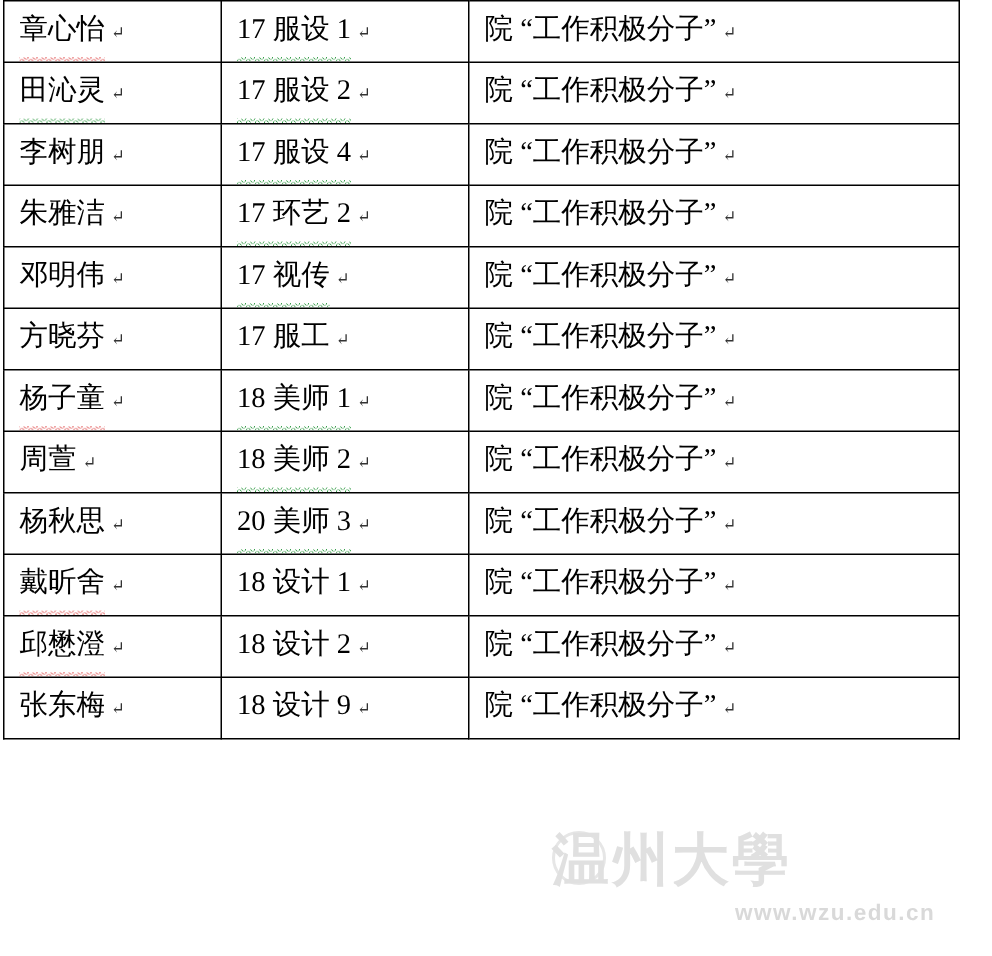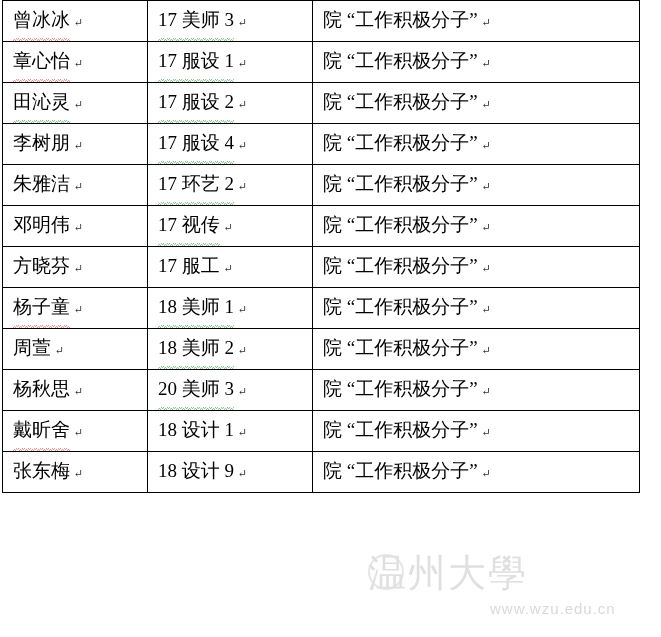--- a/index.html
+++ b/index.html
@@ -19,20 +19,21 @@
   .watermark {
     position: absolute;
     left: 368px;
     top: 548px;
     width: 290px;
     height: 90px;
     pointer-events: none;
     z-index: 0;
     color: #e2e2e2;
     font-family: "Liberation Serif", "DejaVu Serif", serif;
+    font-weight: bold;
   }
   .watermark .wm-main {
     position: absolute;
     left: 0;
     top: 0;
     font-size: 38px;
     letter-spacing: 2px;
     white-space: nowrap;
     color: #e0e0e0;
   }
@@ -121,25 +122,20 @@
 </div>
 
 <table class="doc-table">
   <colgroup>
     <col class="col-name">
     <col class="col-class">
     <col class="col-honor">
   </colgroup>
   <tbody>
 
-    <tr>
-      <td><span class="squiggle"><span>曾冰冰</span></span><span class="cell-mark">↵</span></td>
-      <td><span class="squiggle green"><span>17 美师 3</span></span><span class="cell-mark">↵</span></td>
-      <td><span>院 “工作积极分子”</span><span class="cell-mark">↵</span></td>
-    </tr>
 
     <tr>
       <td><span class="squiggle"><span>章心怡</span></span><span class="cell-mark">↵</span></td>
       <td><span class="squiggle green"><span>17 服设 1</span></span><span class="cell-mark">↵</span></td>
       <td><span>院 “工作积极分子”</span><span class="cell-mark">↵</span></td>
     </tr>
 
 
     <tr>
       <td><span class="squiggle green"><span>田沁灵</span></span><span class="cell-mark">↵</span></td>
@@ -189,20 +185,25 @@
       <td><span class="squiggle green"><span>20 美师 3</span></span><span class="cell-mark">↵</span></td>
       <td><span>院 “工作积极分子”</span><span class="cell-mark">↵</span></td>
     </tr>
 
     <tr>
       <td><span class="squiggle"><span>戴昕舍</span></span><span class="cell-mark">↵</span></td>
       <td><span>18 设计 1</span><span class="cell-mark">↵</span></td>
       <td><span>院 “工作积极分子”</span><span class="cell-mark">↵</span></td>
     </tr>
 
+    <tr>
+      <td><span class="squiggle"><span>邱懋澄</span></span><span class="cell-mark">↵</span></td>
+      <td><span>18 设计 2</span><span class="cell-mark">↵</span></td>
+      <td><span>院 “工作积极分子”</span><span class="cell-mark">↵</span></td>
+    </tr>
 
     <tr>
       <td><span>张东梅</span><span class="cell-mark">↵</span></td>
       <td><span>18 设计 9</span><span class="cell-mark">↵</span></td>
       <td><span>院 “工作积极分子”</span><span class="cell-mark">↵</span></td>
     </tr>
 
   </tbody>
 </table>
 

